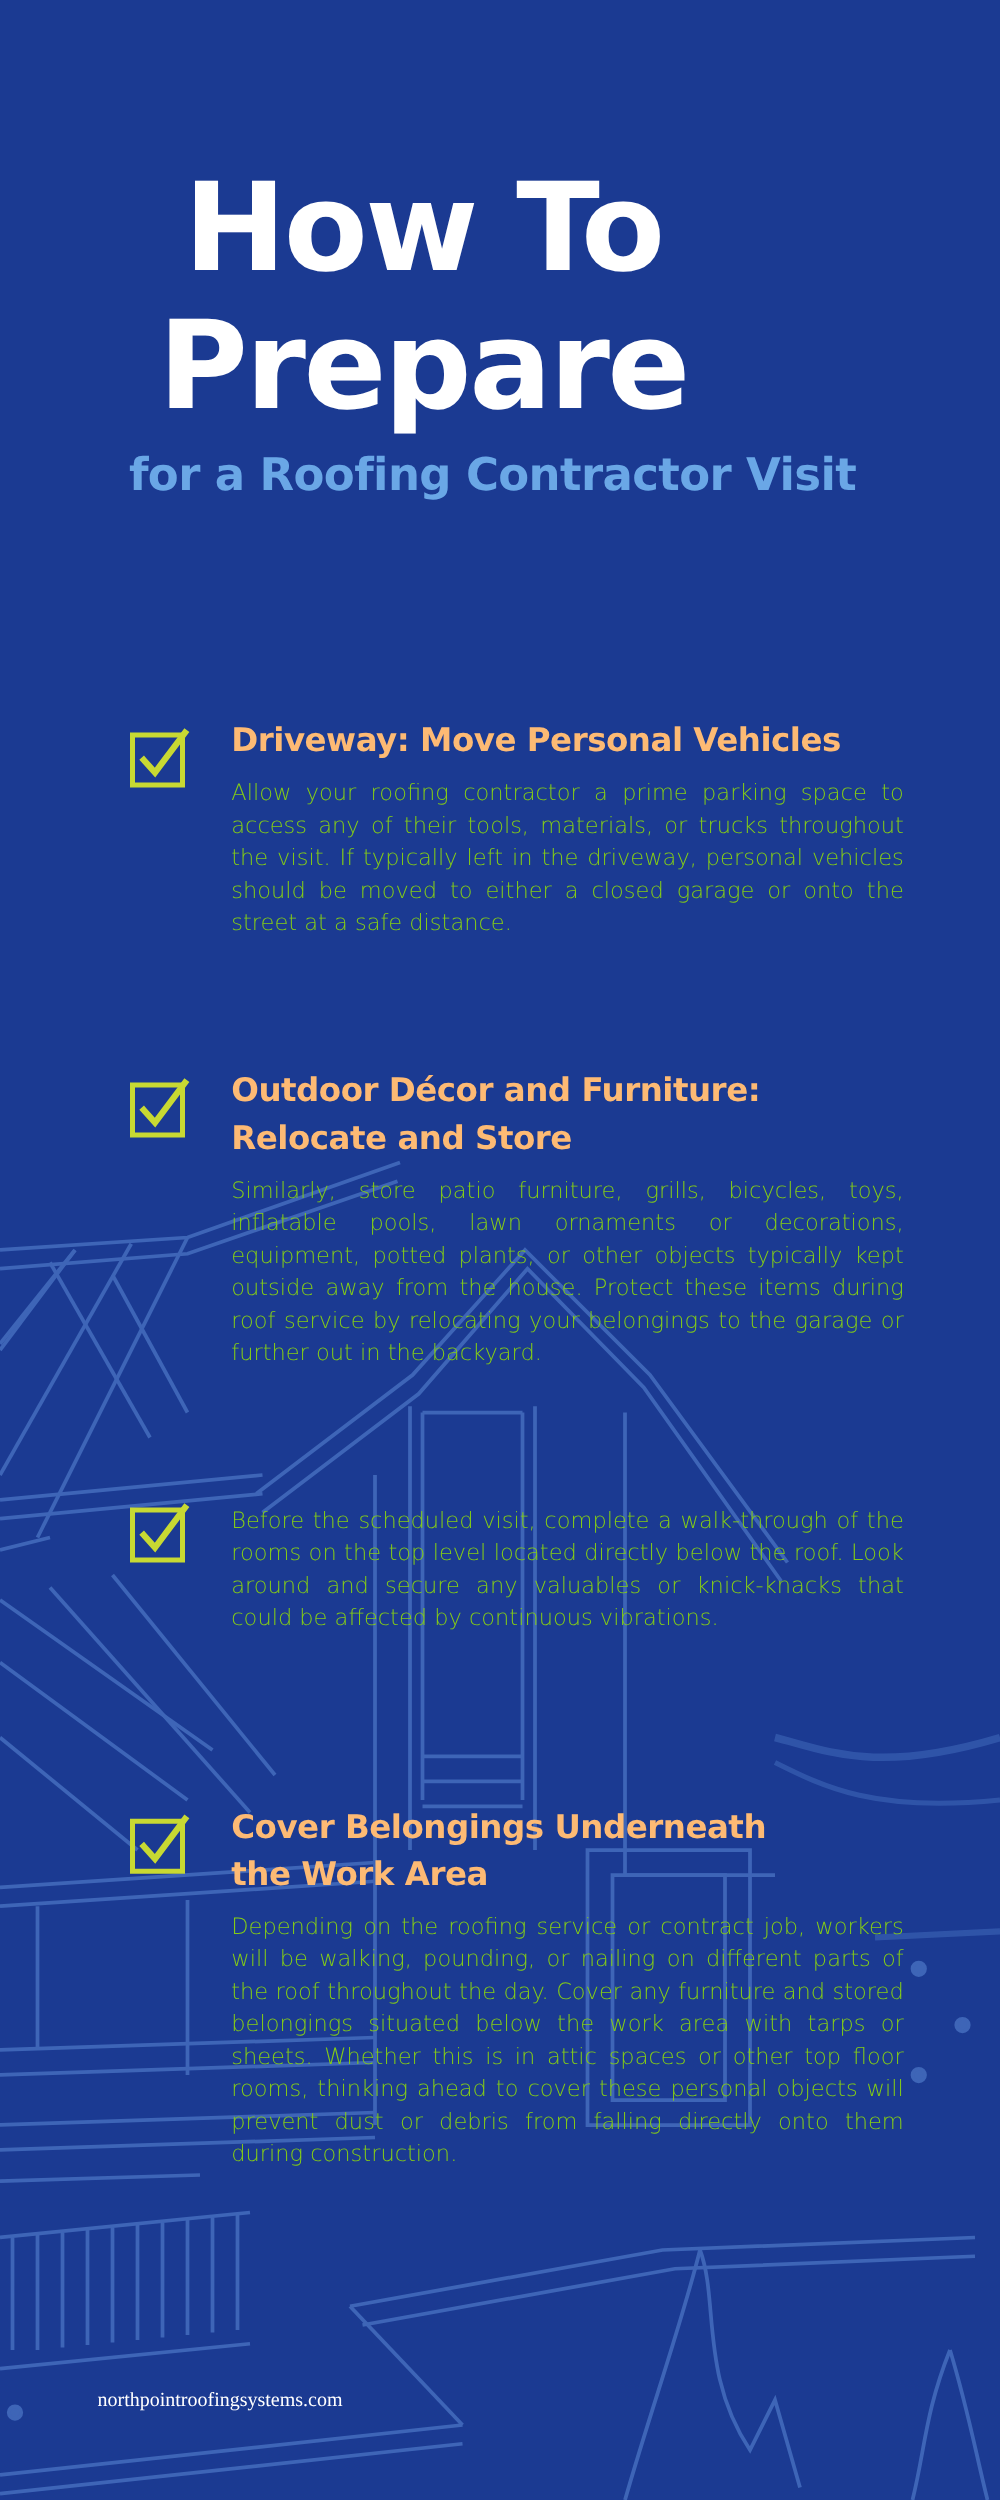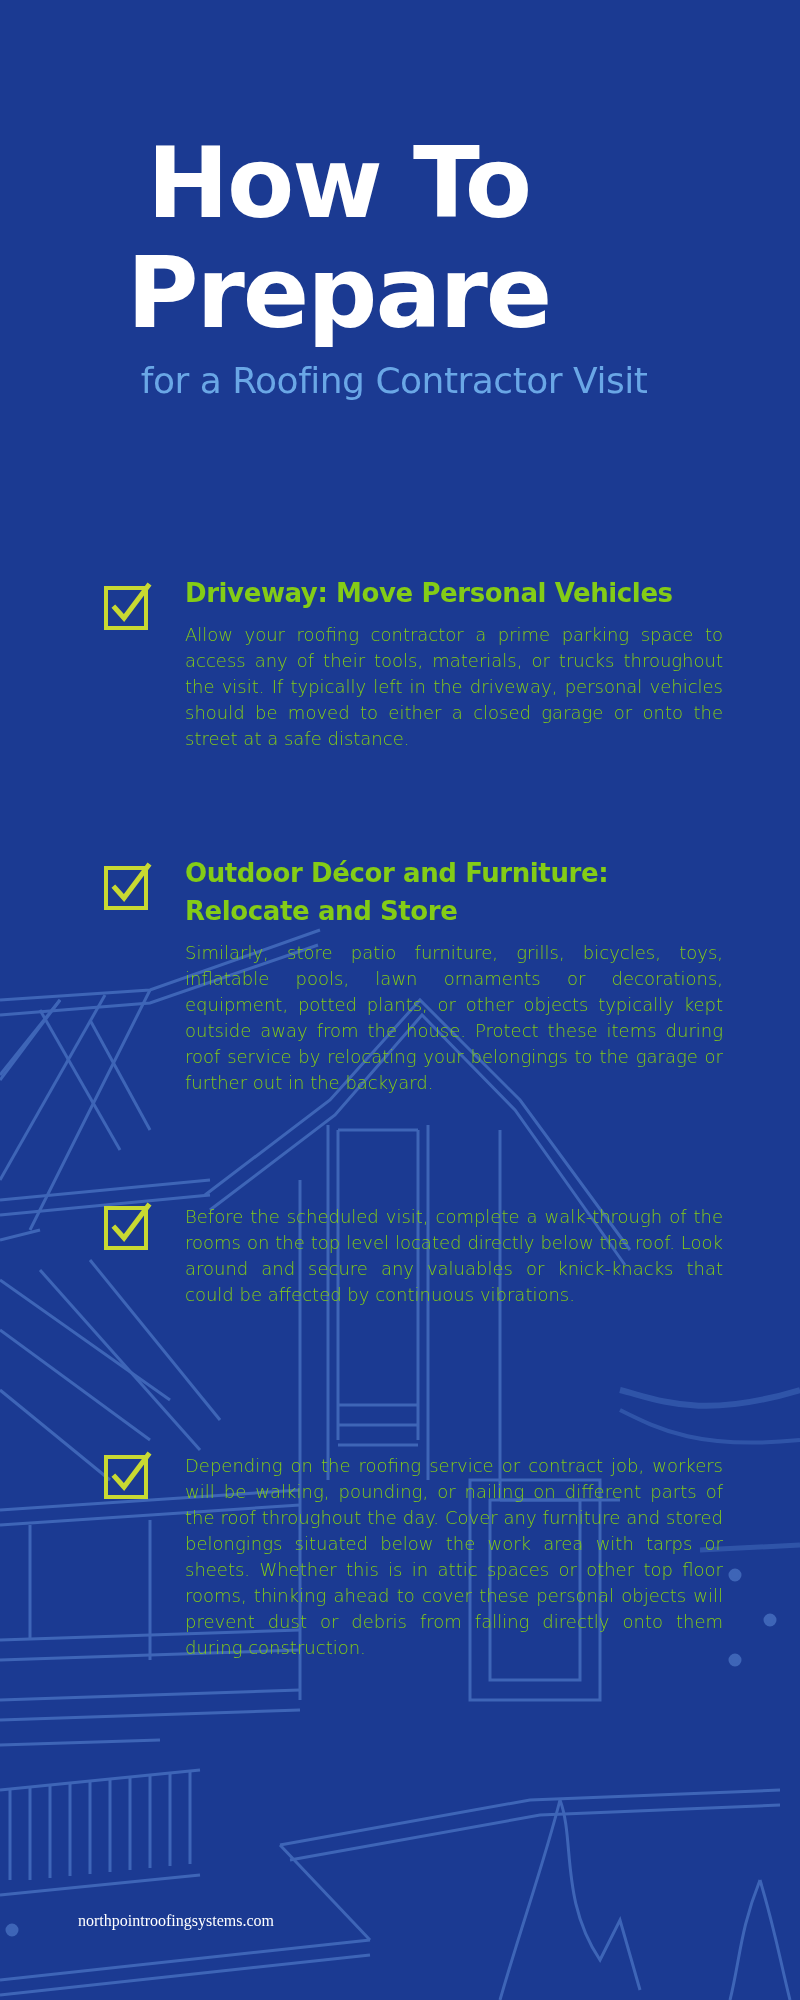--- a/index.html
+++ b/index.html
@@ -12,29 +12,29 @@
     .bg-art { position: absolute; left: 0; top: 0; width: 800px; height: 2000px; z-index: 0; }
     .content { position: relative; z-index: 1; }
     .title {
       position: absolute; left: 0; width: 677px; text-align: center;
       color: #ffffff; font-weight: 700; font-size: 98px; line-height: 110px;
       letter-spacing: -2px; top: 128px; margin: 0;
       font-family: "DejaVu Sans", sans-serif;
     }
     .subtitle {
       position: absolute; left: 0; width: 788px; text-align: center;
-      color: #6aa7e6; font-weight: 400; font-size: 36px; top: 360px; margin: 0;
+      color: #6aa7e6; font-weight: 700; font-size: 36px; top: 360px; margin: 0;
       font-family: "DejaVu Sans", sans-serif; letter-spacing: -0.5px;
     }
     .item { position: absolute; left: 103px; width: 620px; }
     .check {
       position: absolute; left: 0; top: 8px; width: 50px; height: 50px;
     }
     .item-title {
-      margin: 0 0 0 82px; color: #84cc16; font-weight: 700;
+      margin: 0 0 0 82px; color: #fdba74; font-weight: 700;
       font-size: 26px; line-height: 38px;
       font-family: "DejaVu Sans", sans-serif; letter-spacing: -0.4px;
     }
     .item-body {
       margin: 10px 0 0 82px; width: 538px; color: #84cc16;
       font-size: 18px; line-height: 26px; text-align: justify;
       font-family: "DejaVu Sans", sans-serif; font-weight: 300;
     }
     .footer-url {
       position: absolute; left: 78px; top: 1912px; color: #ffffff;
@@ -159,17 +159,18 @@
       <path d="M12 26 L21 36 L45 4" fill="none" stroke="#c8d932" stroke-width="5" stroke-linecap="square"></path>
     </svg>
     <p class="item-body">Before the scheduled visit, complete a walk-through of the rooms on the top level located directly below the roof. Look around and secure any valuables or knick-knacks that could be affected by continuous vibrations.</p>
   </div>
 
   <div class="item" style="top:1443px;">
     <svg class="check" viewBox="0 0 50 50">
       <rect x="3" y="6" width="40" height="40" fill="none" stroke="#c8d932" stroke-width="4"></rect>
       <path d="M12 26 L21 36 L45 4" fill="none" stroke="#c8d932" stroke-width="5" stroke-linecap="square"></path>
     </svg>
+    <h3 class="item-title" style="width:440px;">Cover Belongings Underneath the Work Area</h3>
     <p class="item-body">Depending on the roofing service or contract job, workers will be walking, pounding, or nailing on different parts of the roof throughout the day. Cover any furniture and stored belongings situated below the work area with tarps or sheets. Whether this is in attic spaces or other top floor rooms, thinking ahead to cover these personal objects will prevent dust or debris from falling directly onto them during construction.</p>
   </div>
 
   <div class="footer-url">northpointroofingsystems.com</div>
 </div>
 
 </body></html>

